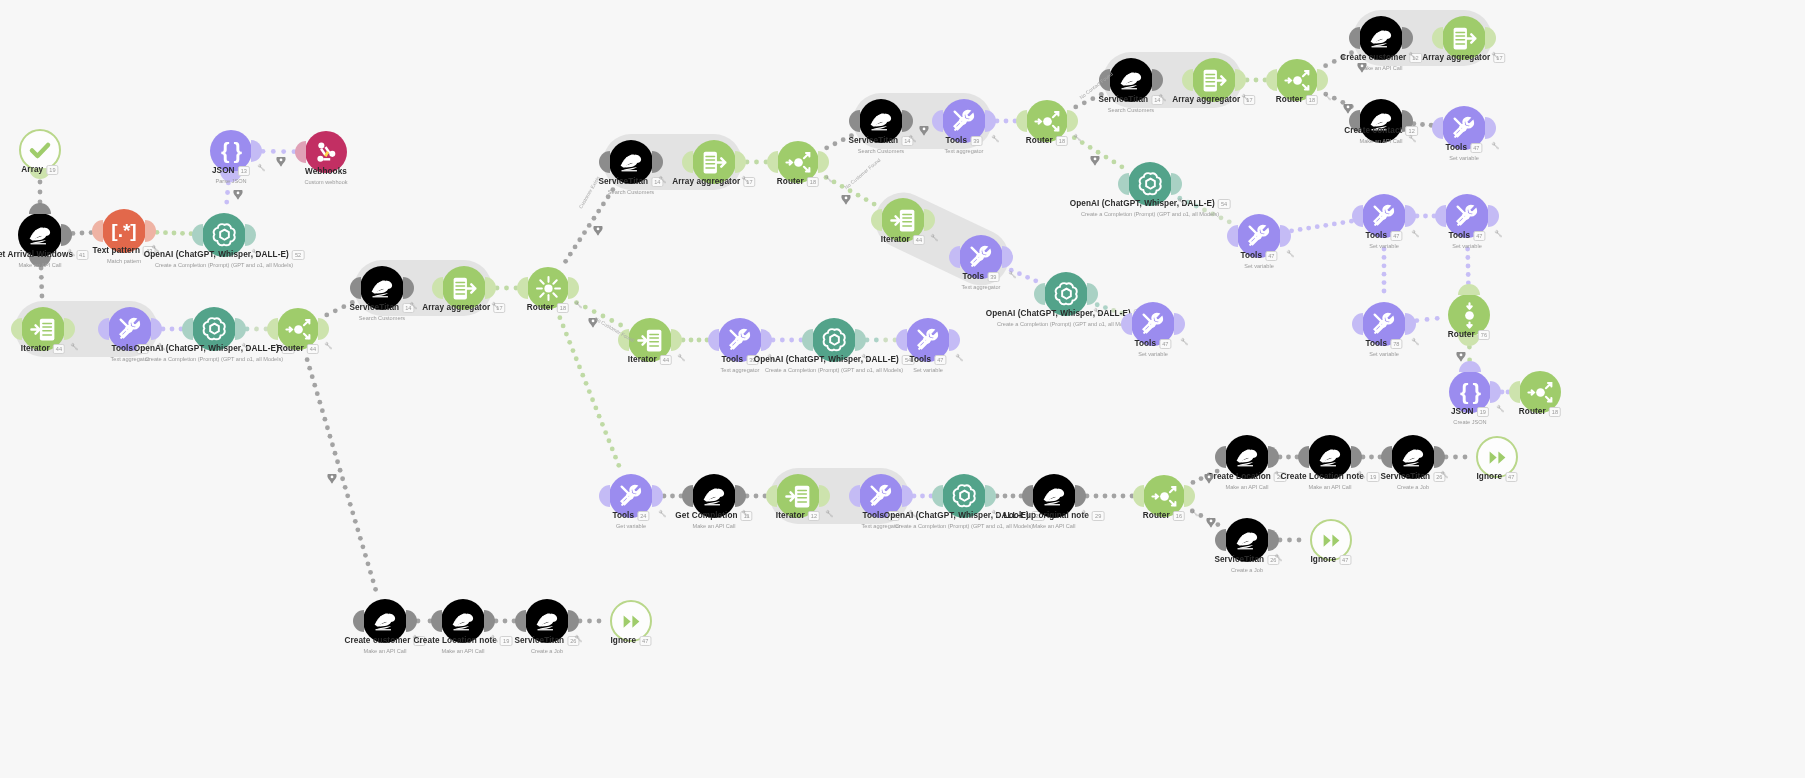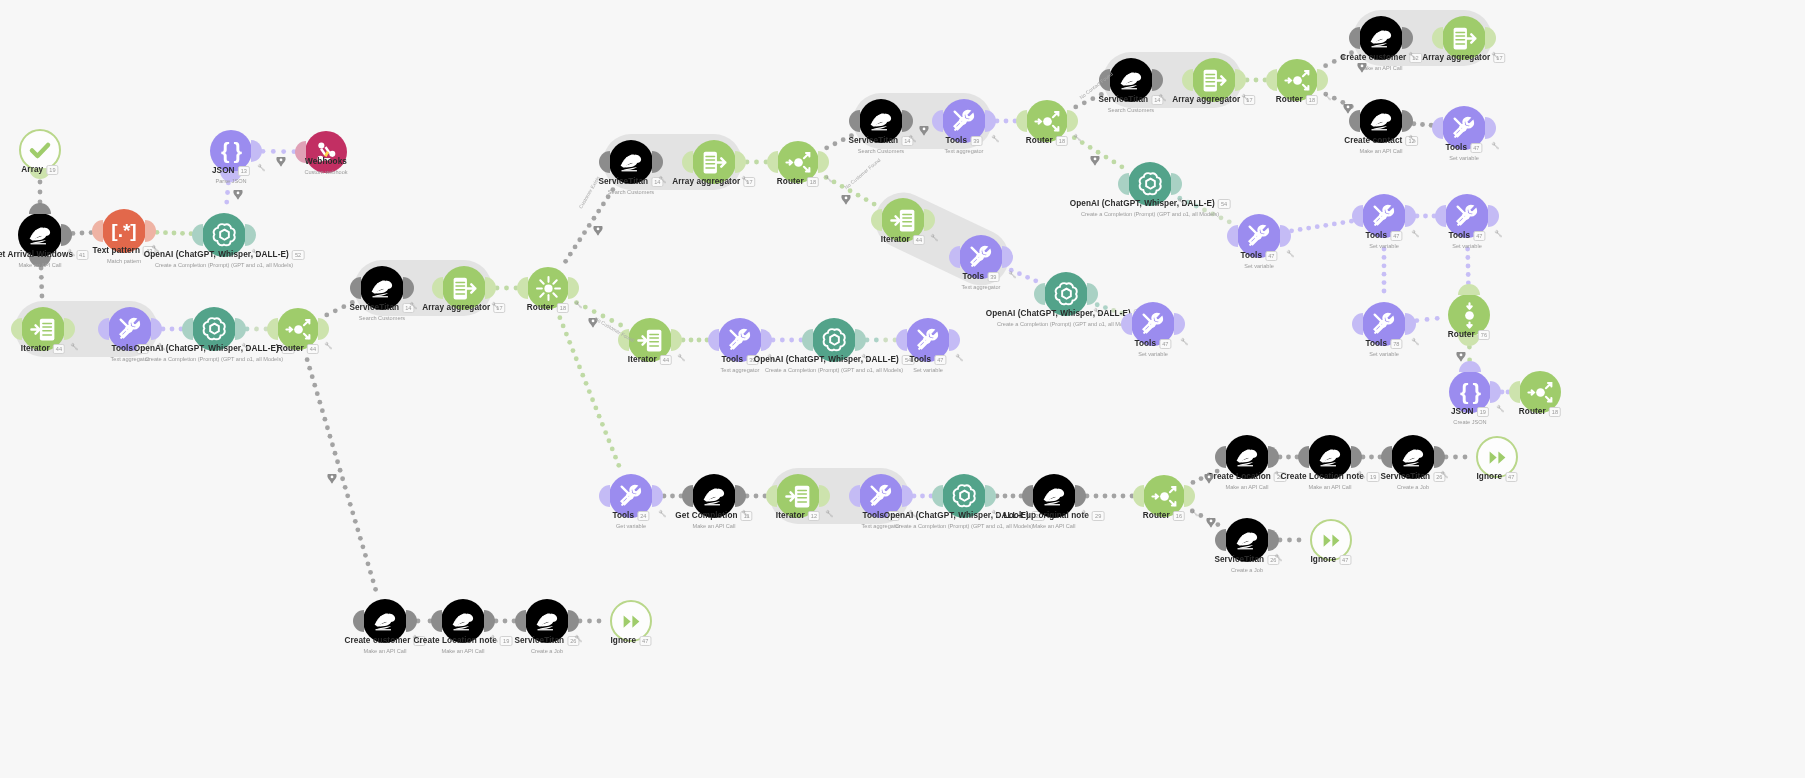--- a/index.html
+++ b/index.html
@@ -476,21 +476,21 @@
                 <circle cx="17.4" cy="13.6" r="2.6"></circle>
                 <circle cx="7.2" cy="17.8" r="2.6"></circle>
         <path d="M8.6 8.6l3.6 5.2-1.7 1.2-3.6-5.2z"></path>
                 <path d="M9.6 17.2h6v2.1h-6z"></path>
                 <path d="M12.4 7.1l3.6 5.3-1.7 1.2-3.6-5.3z"></path>
               </g>
         <path d="M12.6 11.2l-2.2 4 2.1 1 2.2-4z" fill="#ffd54a"></path>
             </svg>
           </span>
      </div>
-     <div class="label" style="top:19px">
+     <div class="label" style="top:29px">
        <div class="lbl-title">
             <span>Webhooks</span>
           </div>
        <div class="lbl-sub">Custom webhook</div>
      </div>
       </div>
       <div class="node" style="left: 43px; top: 329px;">
         <div class="bubble c-green" style="width:44px;height:44px">
        <span class="port l p-green"></span>
           <span class="port r p-green"></span>
@@ -959,21 +959,21 @@
           <path d="M10 10.5c2.6-1.6 5.6-2.6 8.6-2.3 1.5.2 3 .8 3.8 2.1.7 1.2.5 2.8-.4 3.9-1 1.2-2.5 1.8-4 2.2-2.6.7-5.3.9-7.8 1.9"></path>
           <path d="M19.5 7.3c2 .1 4.1.6 5.6 2 1.1 1 1.8 2.6 1.4 4.1-.4 1.5-1.8 2.5-3.2 3-1.9.7-4 .7-6 .7"></path>
           <path d="M5 21c3.4.7 7 .7 10.4 0 2-.4 4-1.1 5.5-2.5 1-.9 1.7-2.3 1.4-3.6"></path>
           <path d="M6.6 24c4 .6 8.2.4 12-1 1.3-.5 2.6-1.1 3.6-2.1"></path>
           <path d="M5.5 17c1.2-2.6 3-5 5.2-6.8"></path>
         </g>
         <rect x="5" y="24.4" width="17" height="1.4" fill="#ffffff"></rect>
             </svg>
           </span>
      </div>
-     <div class="label" style="top:30px">
+     <div class="label" style="top:20px">
        <div class="lbl-title">
             <span>Create contact</span>
             <span class="lbl-id">12</span>
           </div>
        <div class="lbl-sub">Make an API Call</div>
      </div>
       </div>
       <div class="wrench" style="left: 1413px; top: 139px; font-size: 7px; filter: grayscale(1) opacity(0.55);">🔧</div>
       <div class="node" style="left: 1464px; top: 128px;">
         <div class="bubble c-purple" style="width:44px;height:44px">

